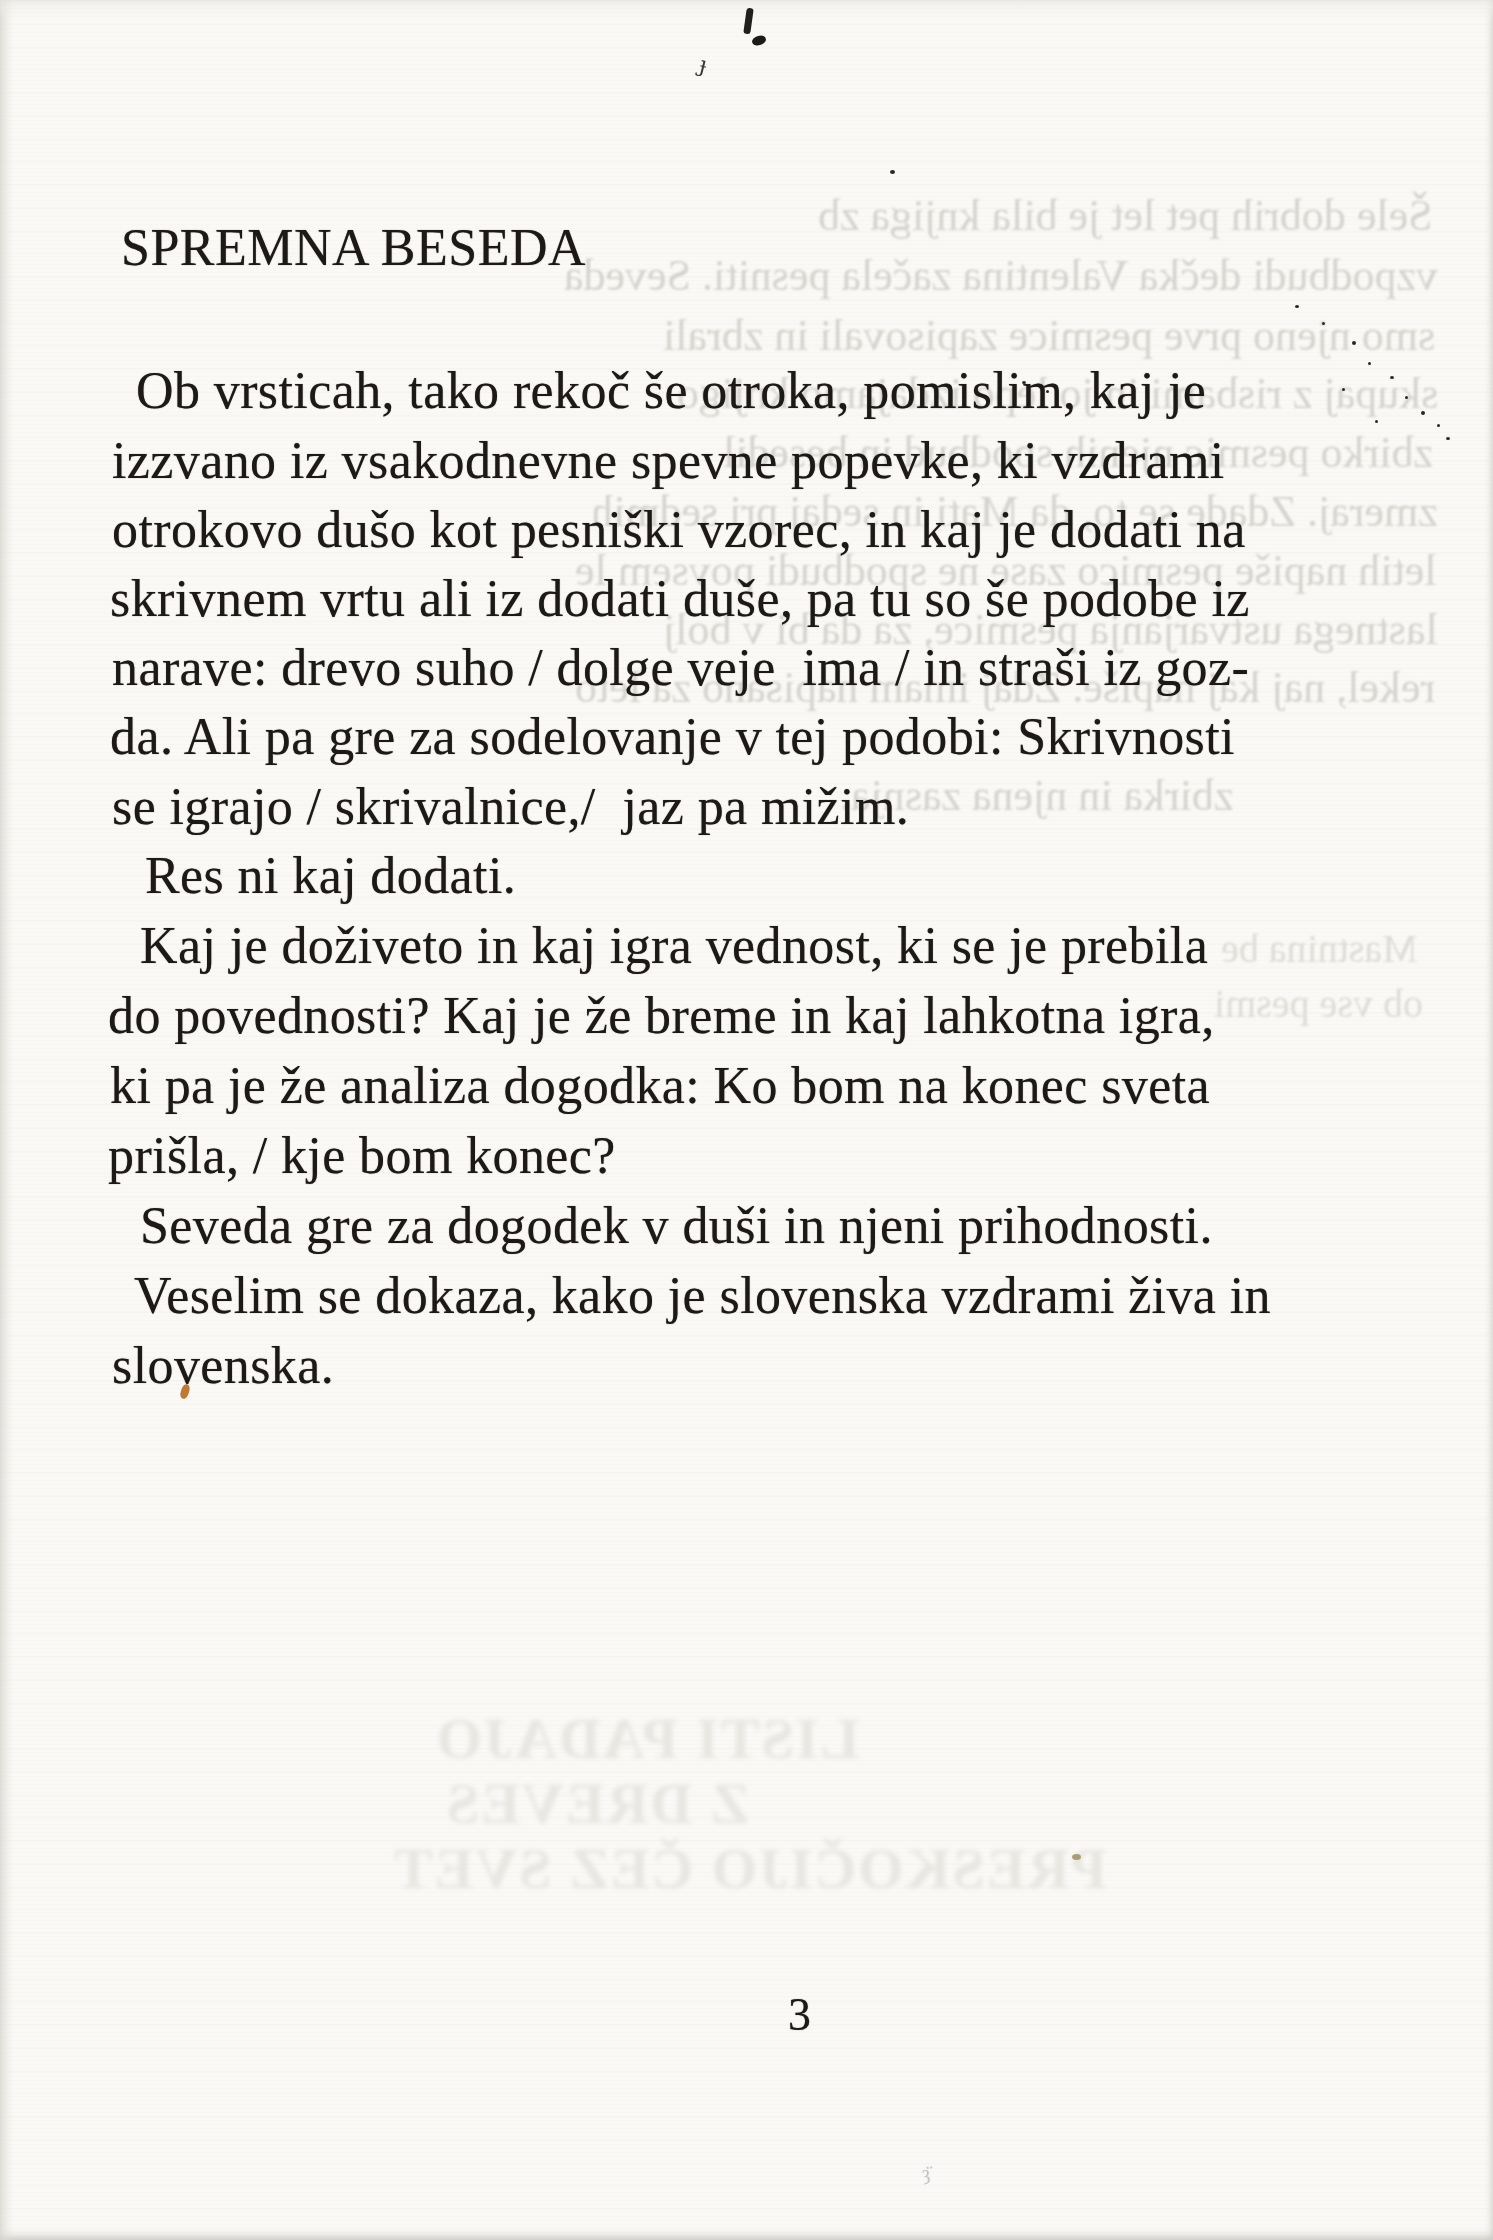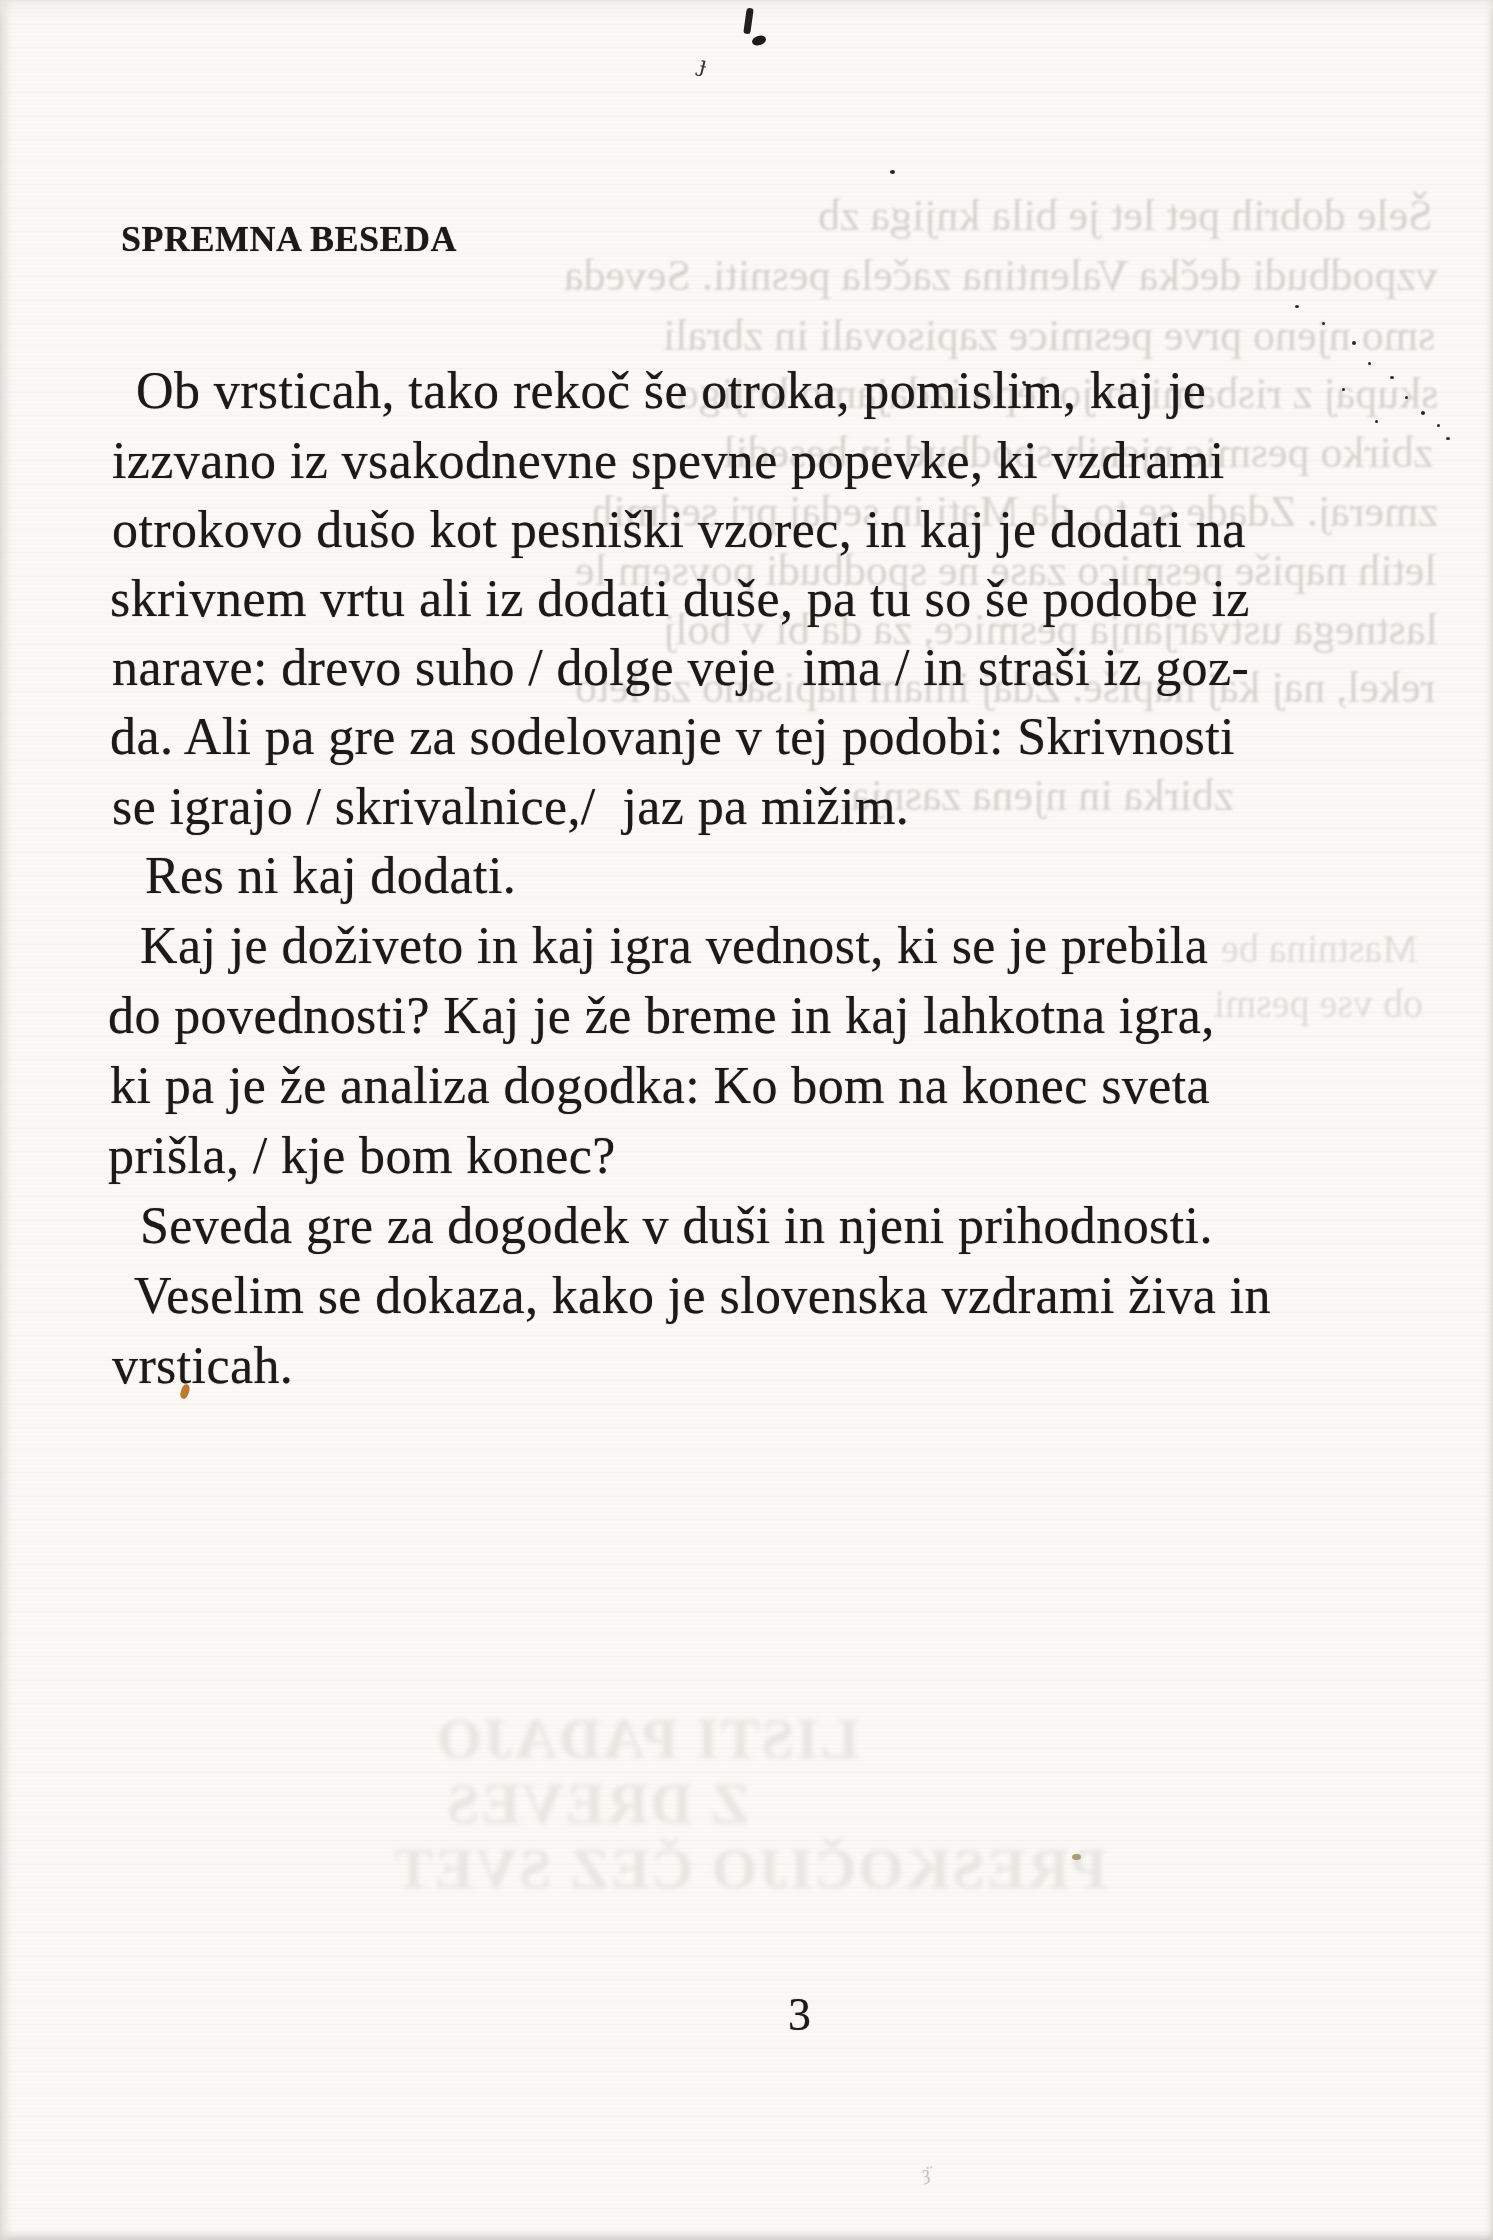--- a/index.html
+++ b/index.html
@@ -17,21 +17,21 @@
   .page::before{
     content:"";position:absolute;inset:0;pointer-events:none;
     background:
       repeating-linear-gradient(180deg, rgba(205,208,214,.06) 0 1px, rgba(255,255,255,0) 1px 4px),
       repeating-linear-gradient(180deg, rgba(222,224,228,.10) 0 2px, rgba(255,255,255,0) 2px 23px),
       linear-gradient(90deg, rgba(228,226,220,.35) 0 6px, rgba(255,255,255,0) 14px),
       linear-gradient(180deg, rgba(240,239,235,.5) 0 8px, rgba(255,255,255,0) 20px);
   }
   .txt{position:absolute;white-space:pre;}
   .title{
-    font-size:36px;font-weight:bold;letter-spacing:.5px;
+    font-size:52px;font-weight:normal;letter-spacing:.5px;
     text-shadow:0 0 1px rgba(25,20,15,.65);
   }
   .bodyline{
     font-size:52px;line-height:70px;letter-spacing:.4px;
     text-shadow:0 0 1px rgba(25,20,15,.6);
   }
   .author{
     font-size:45px;letter-spacing:1px;font-weight:600;
     text-shadow:0 0 1px rgba(25,20,15,.6);
   }
@@ -109,21 +109,21 @@
     <div class="txt bodyline fg" style="left:112px;top:633px">narave: drevo suho / dolge veje  ima / in straši iz goz-</div>
     <div class="txt bodyline fg" style="left:110px;top:702px">da. Ali pa gre za sodelovanje v tej podobi: Skrivnosti</div>
     <div class="txt bodyline fg" style="left:112px;top:772px">se igrajo / skrivalnice,/  jaz pa mižim.</div>
     <div class="txt bodyline fg" style="left:145px;top:841px">Res ni kaj dodati.</div>
     <div class="txt bodyline fg" style="left:140px;top:911px">Kaj je doživeto in kaj igra vednost, ki se je prebila</div>
     <div class="txt bodyline fg" style="left:108px;top:981px">do povednosti? Kaj je že breme in kaj lahkotna igra,</div>
     <div class="txt bodyline fg" style="left:110px;top:1051px">ki pa je že analiza dogodka: Ko bom na konec sveta</div>
     <div class="txt bodyline fg" style="left:108px;top:1121px">prišla, / kje bom konec?</div>
     <div class="txt bodyline fg" style="left:140px;top:1191px">Seveda gre za dogodek v duši in njeni prihodnosti.</div>
     <div class="txt bodyline fg" style="left:134px;top:1261px">Veselim se dokaza, kako je slovenska vzdrami živa in</div>
-    <div class="txt bodyline fg" style="left:112px;top:1331px">vrsticah.</div>
+    <div class="txt bodyline fg" style="left:112px;top:1331px">slovenska.</div>
   </div>
 
 
   <div class="txt pagenum fg" style="left:788px;top:1988px">3</div>
 
   <div>
     <div class="mark-bar" style="left:745px;top:8px"></div>
     <div class="mark-blob" style="left:752px;top:36px"></div>
     <div class="mark-squiggle" style="left:700px;top:52px">ɟ</div>
     <div class="ink" style="left:890px;top:170px;width:5px;height:4px"></div>

